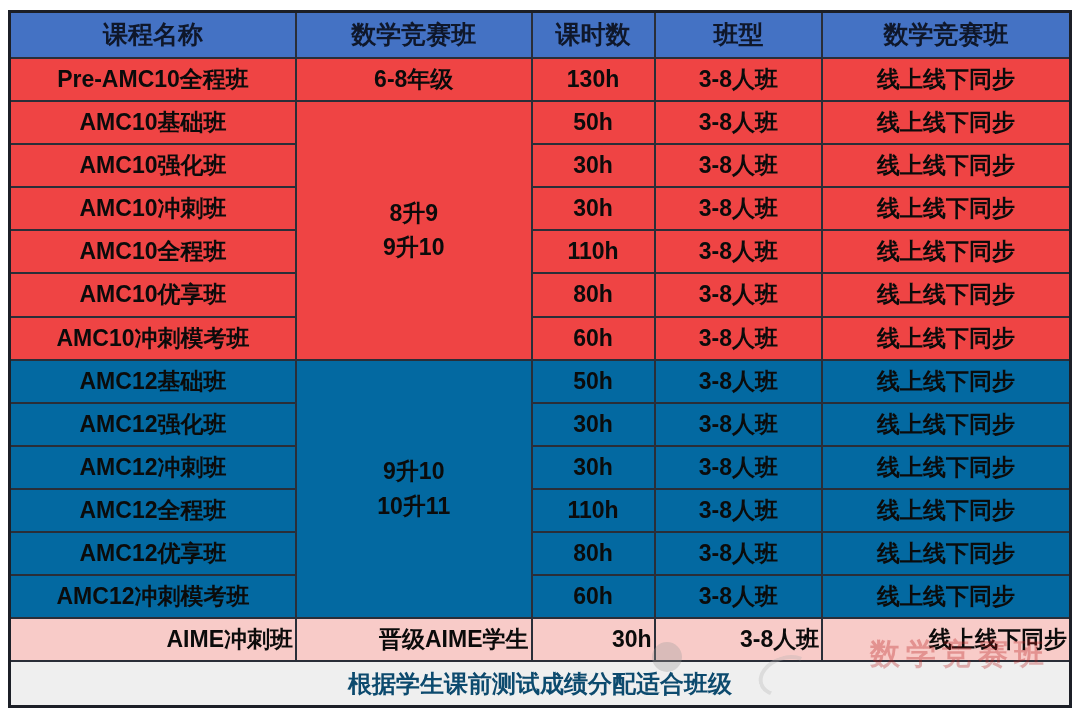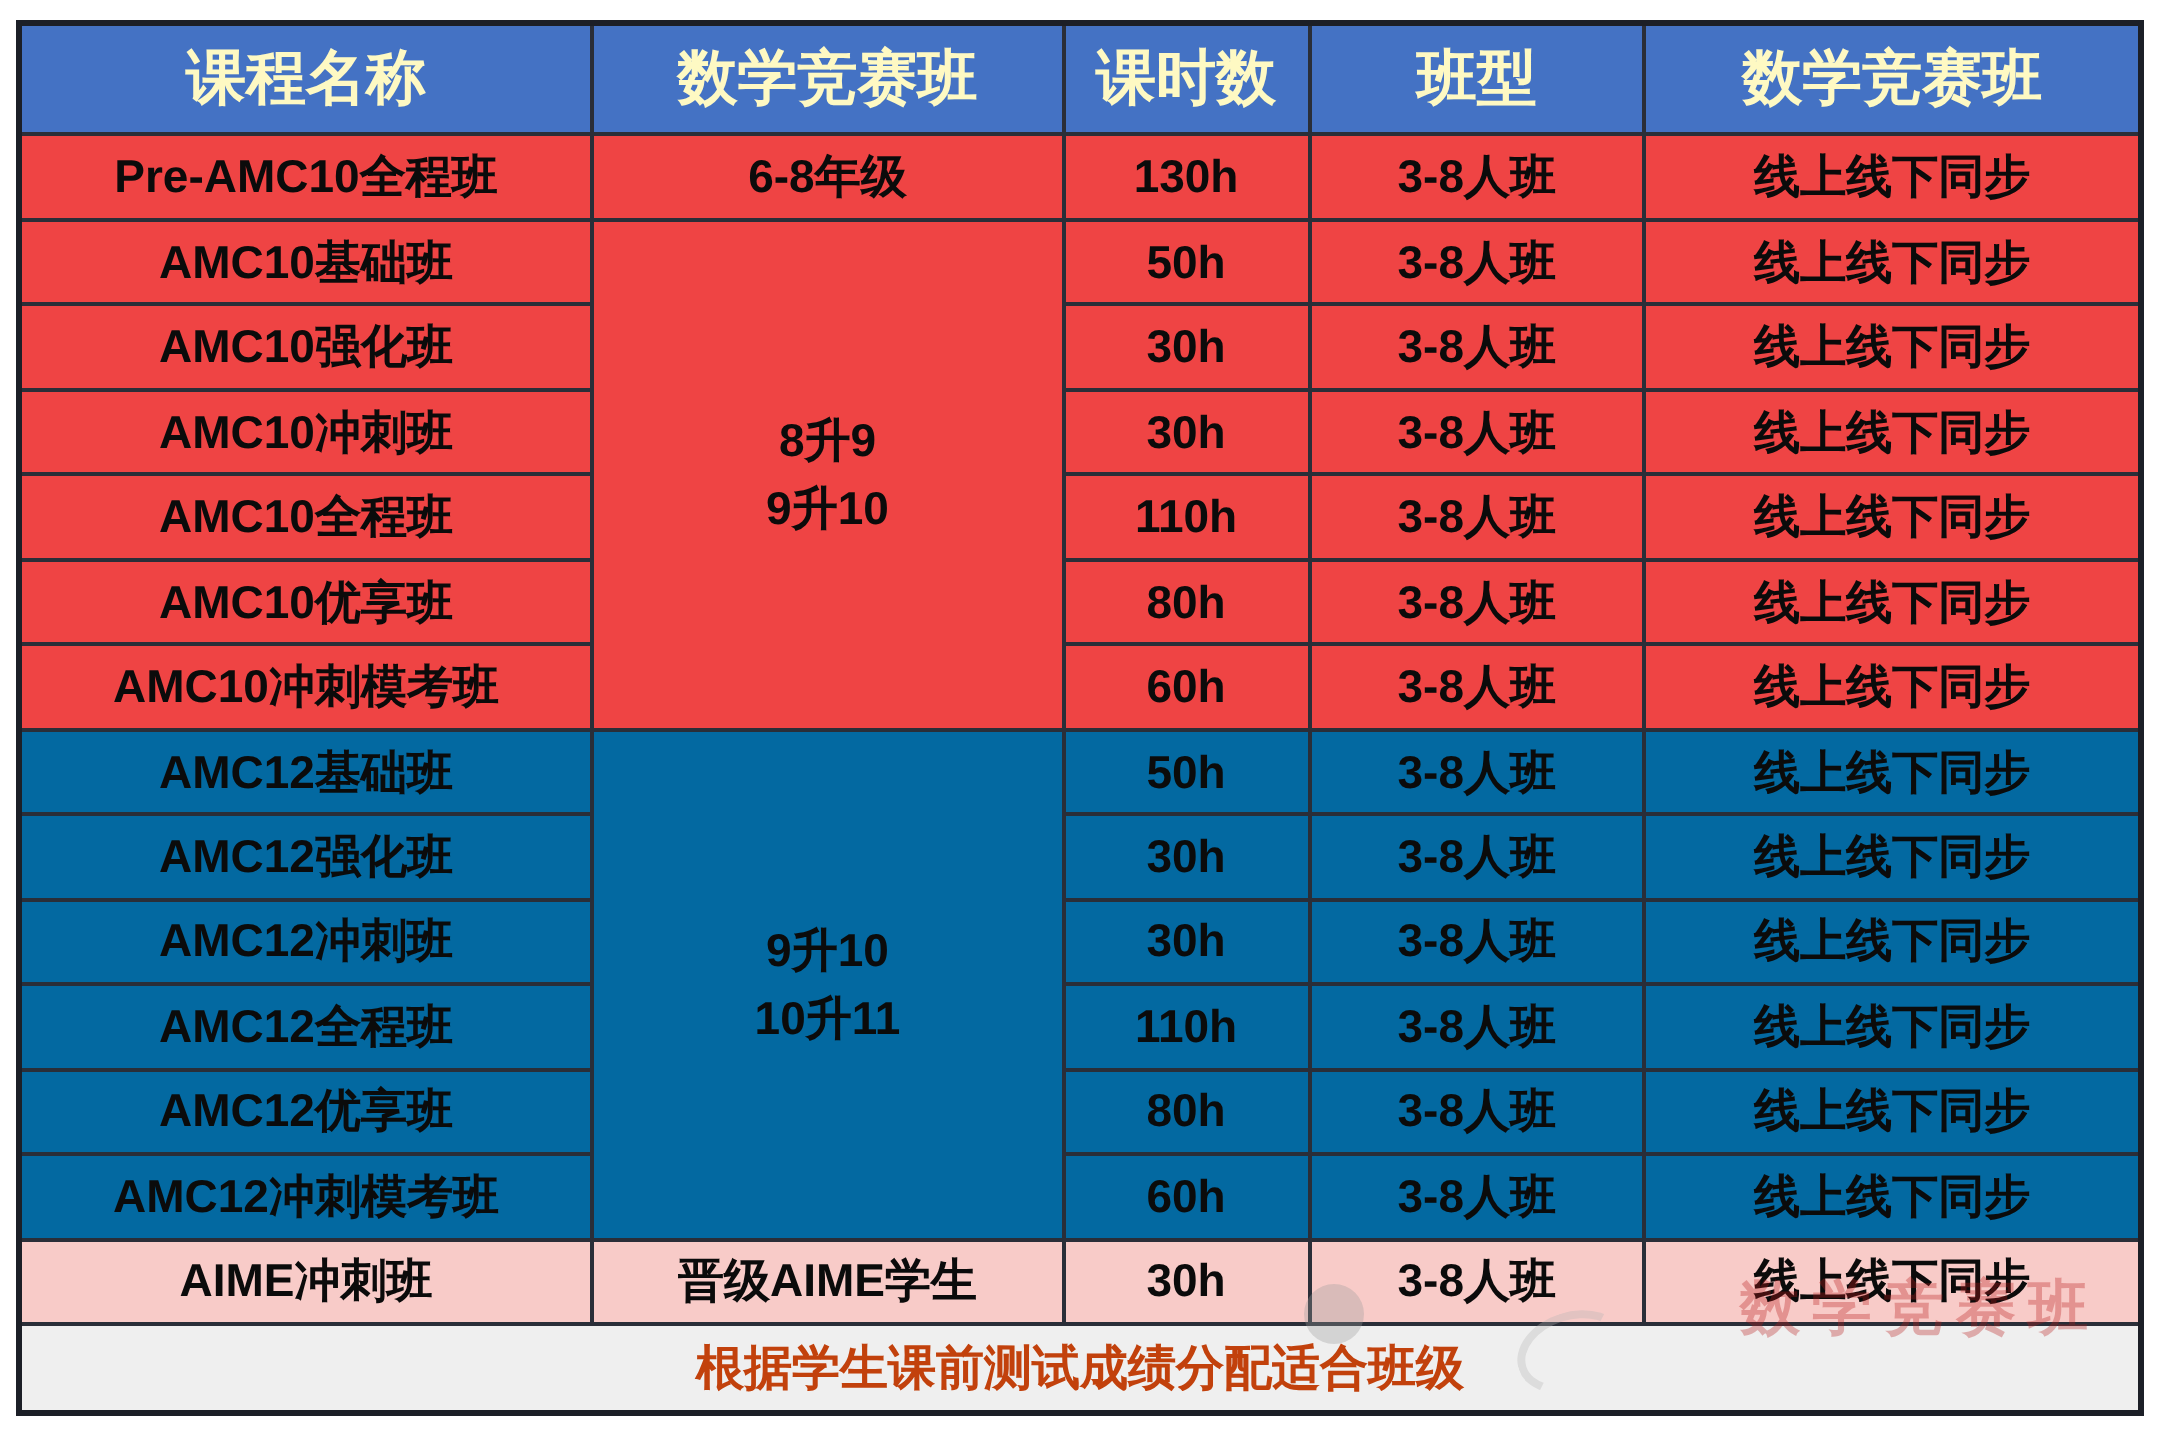--- a/index.html
+++ b/index.html
@@ -23,29 +23,29 @@
     vertical-align: middle;
     font-weight: bold;
     font-size: 23px;
     color: #0b0b0b;
     padding: 0 2px;
     overflow: hidden;
   }
   table.course-table { border: 3px solid #1c1f27; }
   tr.header-row th {
     background: #4472c4;
-    color: #fef9c3;
-    font-size: 30px;
+    color: #0f172a;
+    font-size: 25px;
   }
   tr.row-blue td  { background: #ef4444; }
   tr.row-peach td { background: #0369a1; }
-  tr.row-pink td  { background: #f8cbc8; }
+  tr.row-pink td  { background: #f8cbc8; text-align: right; }
   tr.footer-row td {
     background: #efefef;
-    color: #c2410c;
+    color: #0c4a6e;
     font-size: 24px;
   }
   td.merged { white-space: pre-line; line-height: 1.5; }
   
   .watermark {
     position: absolute;
     left: 640px; top: 630px;
     width: 430px; height: 60px;
     opacity: 0.32;
     pointer-events: none;

